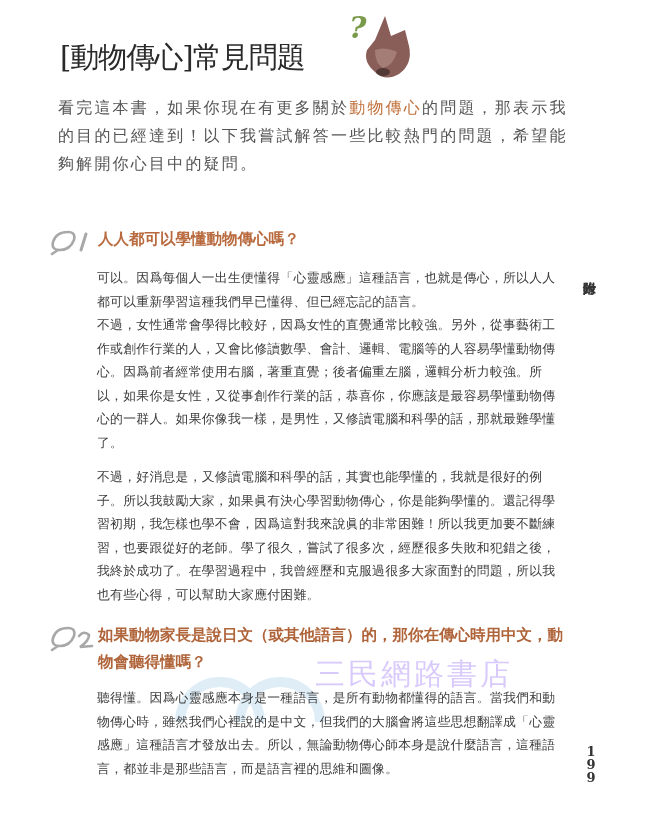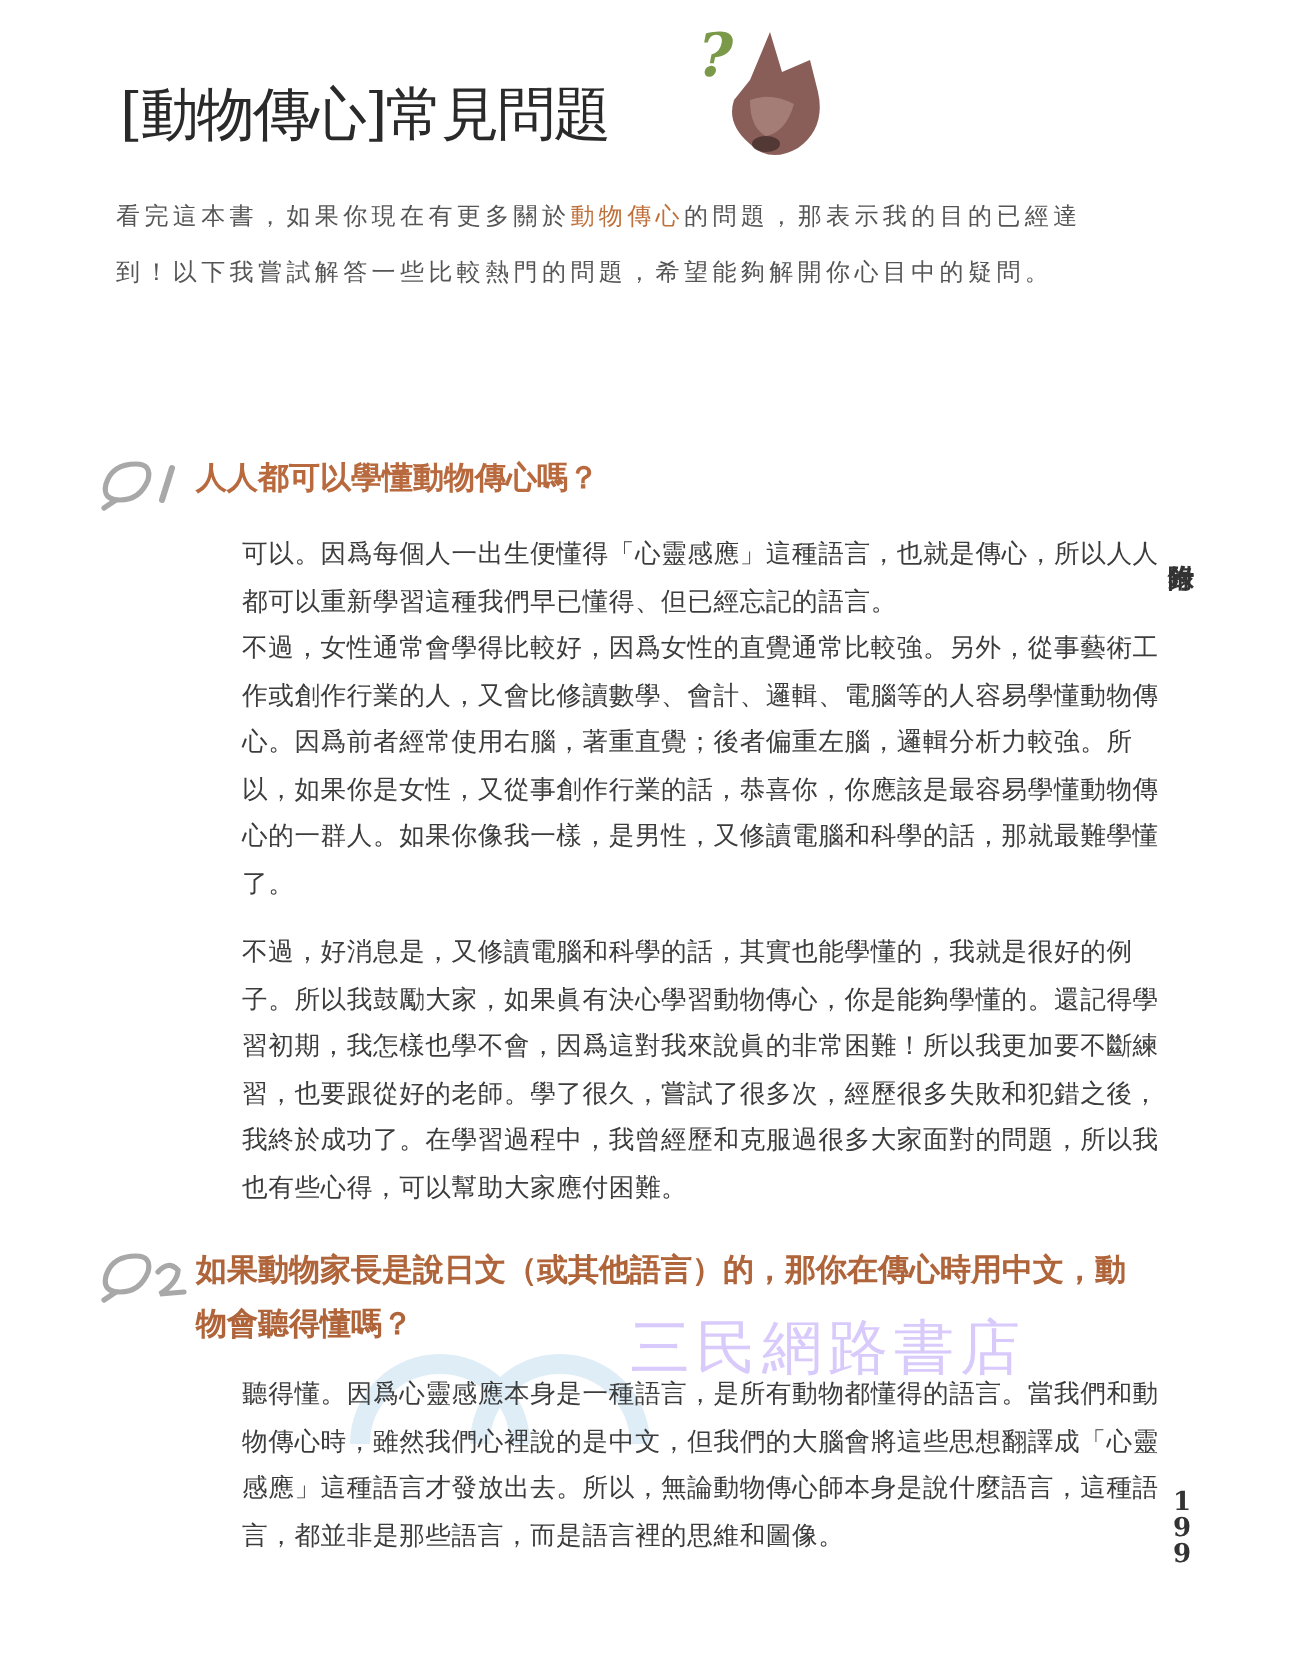--- a/index.html
+++ b/index.html
@@ -32,21 +32,21 @@
       top: 2px;
       width: 72px;
       height: 80px;
     }
     .intro {
       position: absolute;
       left: 58px;
       top: 94px;
       width: 510px;
       font-family: "DejaVu Serif", "Liberation Serif", serif;
-      font-size: 12px;
+      font-size: 16px;
       line-height: 28px;
       letter-spacing: 2.2px;
       color: #555555;
     }
     .intro .hl {
       color: #c0703a;
     }
     .q-block {
       position: absolute;
       left: 48px;
@@ -70,21 +70,20 @@
     }
     .q-title.light { font-weight: bold; color: #b86a3e; }
     .answer {
       position: absolute;
       left: 97px;
       width: 463px;
       font-size: 12.8px;
       line-height: 23.5px;
       color: #3c3c3c;
       letter-spacing: 0.3px;
-      margin-left: 24px;
     }
     .answer p {
       margin: 0;
     }
     .answer p + p.gap {
       margin-top: 11px;
     }
     .side-tab {
       position: absolute;
       left: 583px;

